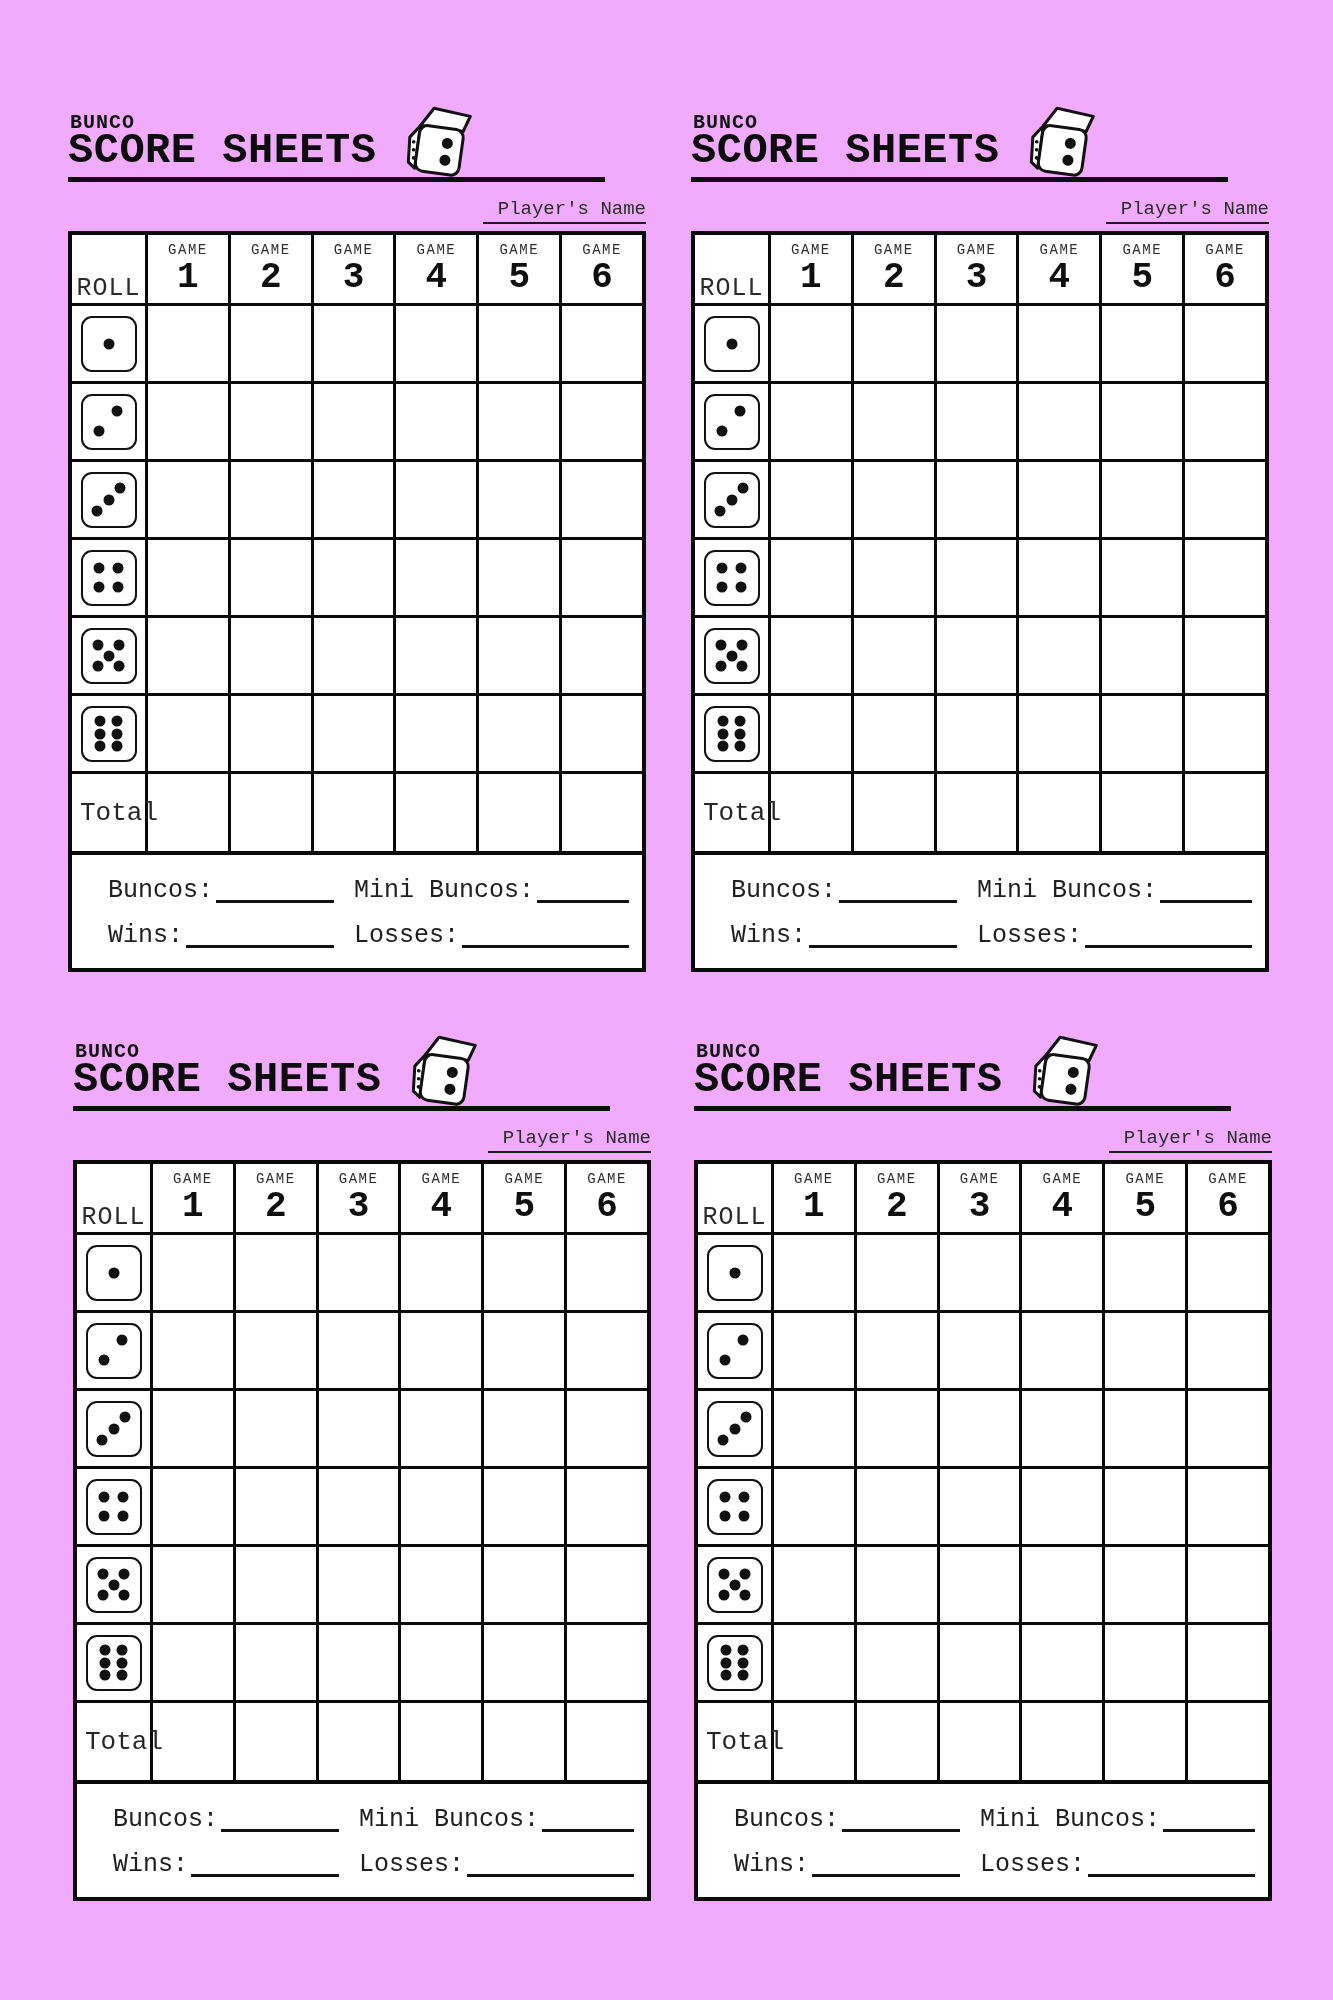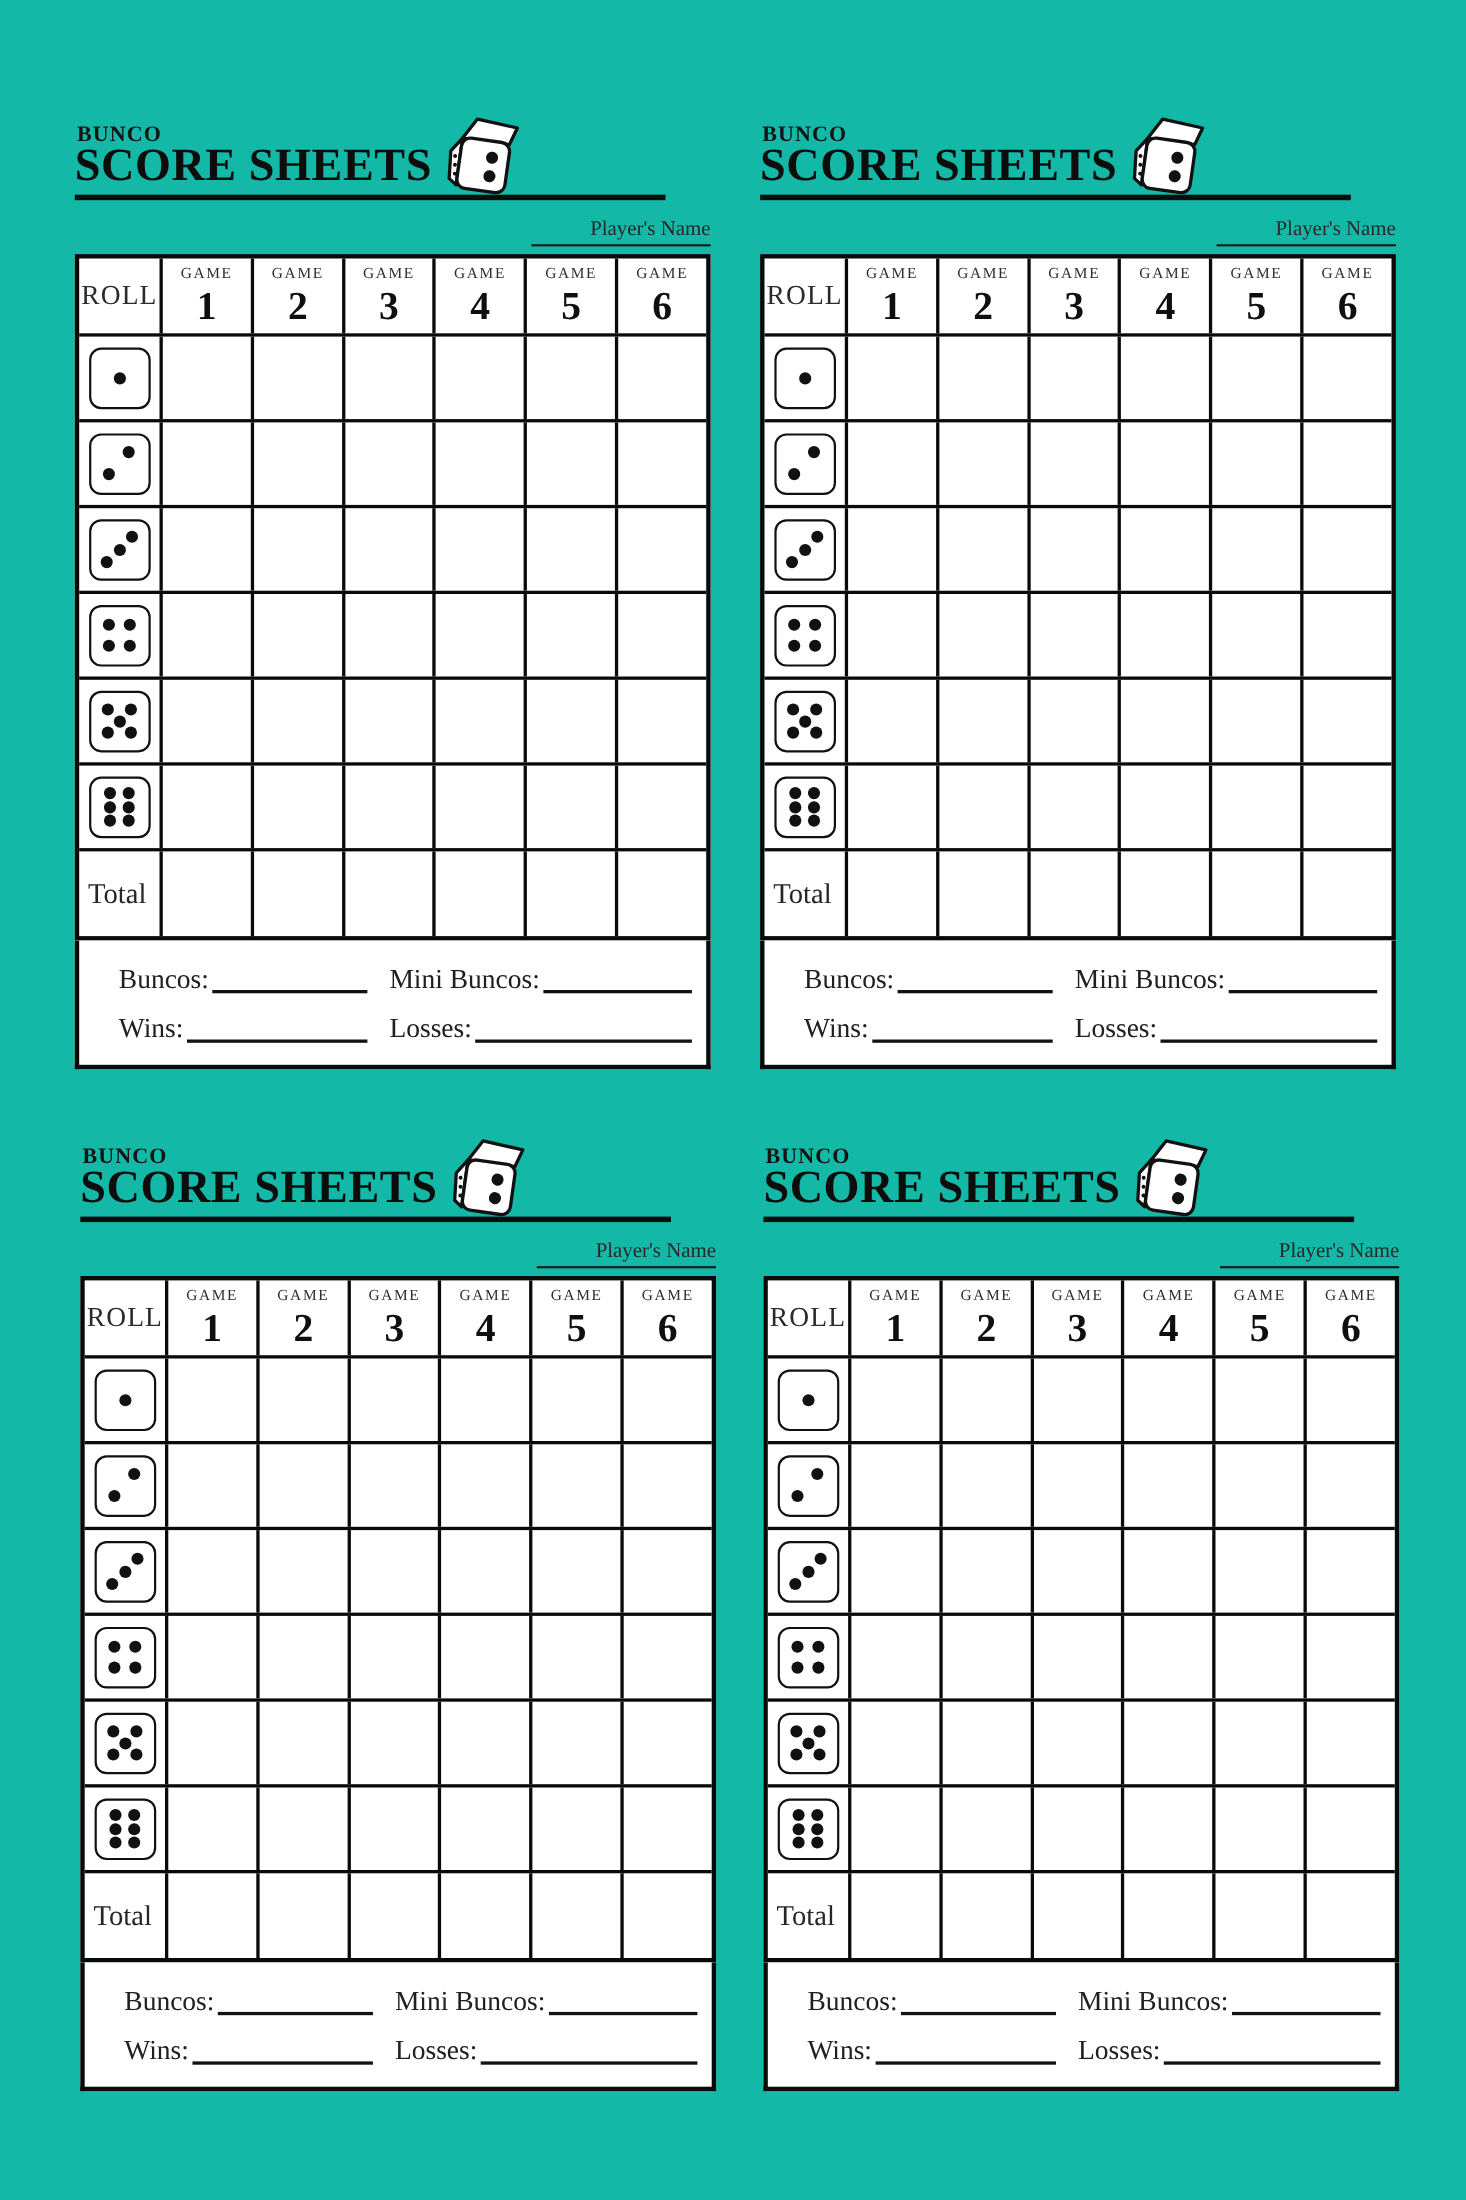--- a/index.html
+++ b/index.html
@@ -1,18 +1,18 @@
 <!DOCTYPE html>
 <html><head>
 <meta charset="utf-8">
 <style>
   html,body{margin:0;padding:0;background:#ffffff;}
   .page{
-    position:relative;width:1333px;height:2000px;background:#14b8a6;overflow:hidden;
-    font-family:Liberation Serif, serif;color:#161616;
+    position:relative;width:1333px;height:2000px;background:#f0abfc;overflow:hidden;
+    font-family:Liberation Mono, monospace;color:#161616;
   }
   .sheet{position:absolute;width:578px;height:872px;}
   .pos-top-left{left:68px;top:103px;}
   .pos-top-right{left:691px;top:103px;}
   .pos-bottom-left{left:73px;top:1032px;}
   .pos-bottom-right{left:694px;top:1032px;}
 
   .brand-small{position:absolute;top:8px;left:2px;font-size:20px;font-weight:600;letter-spacing:1px;color:#141414;}
   .brand-big{position:absolute;top:26px;left:0;font-size:42px;font-weight:800;letter-spacing:.5px;line-height:1.05;color:#0d0d0d;white-space:nowrap;}
   .rule{position:absolute;top:74px;left:0;width:537px;height:5px;background:#0d0d0d;}
@@ -25,21 +25,21 @@
   .grid{position:absolute;top:128px;left:0;width:578px;box-sizing:border-box;border:4px solid #0a0a0a;background:#fff;}
   .hrow,.drow{display:flex;border-bottom:3px solid #0a0a0a;}
   .total-row{border-bottom:none;}
   .hrow{height:68px;}
   .drow{height:75px;}
   .drow.total-row{height:77px;}
   .hcell,.dcell{border-right:3px solid #0a0a0a;box-sizing:border-box;}
   .hcell:last-child,.dcell:last-child{border-right:none;}
   .roll-w{width:76px;flex:none;}
   .gcol{flex:1;}
-  .hcell.roll{display:flex;align-items:center;justify-content:center;font-size:25px;letter-spacing:1px;color:#2b2b2b;}
+  .hcell.roll{display:flex;align-items:flex-end;justify-content:center;font-size:25px;letter-spacing:1px;color:#2b2b2b;}
   .hcell.game{display:flex;flex-direction:column;align-items:center;justify-content:center;padding-top:1px;}
   .glabel{font-size:14px;letter-spacing:1.5px;color:#2e2e2e;line-height:1;}
   .gnum{font-size:36px;font-weight:800;line-height:1;margin-top:3px;color:#0f0f0f;}
   .roll-cell{display:flex;align-items:center;justify-content:center;}
   .die{position:relative;width:56px;height:56px;border:2.5px solid #111;border-radius:11px;background:#fff;box-sizing:border-box;}
   .pip{position:absolute;width:11px;height:11px;background:#111;border-radius:50%;transform:translate(-50%,-50%);}
   .total-cell{display:flex;align-items:center;padding-left:8px;font-size:26px;color:#262626;}
 
   .footerbox{position:absolute;top:752px;left:0;width:578px;height:117px;box-sizing:border-box;border:4px solid #0a0a0a;border-top:none;padding:19px 13px 0 36px;background:#fff;text-align:center;}
   .frow{display:flex;margin-bottom:13px;height:32px;}

